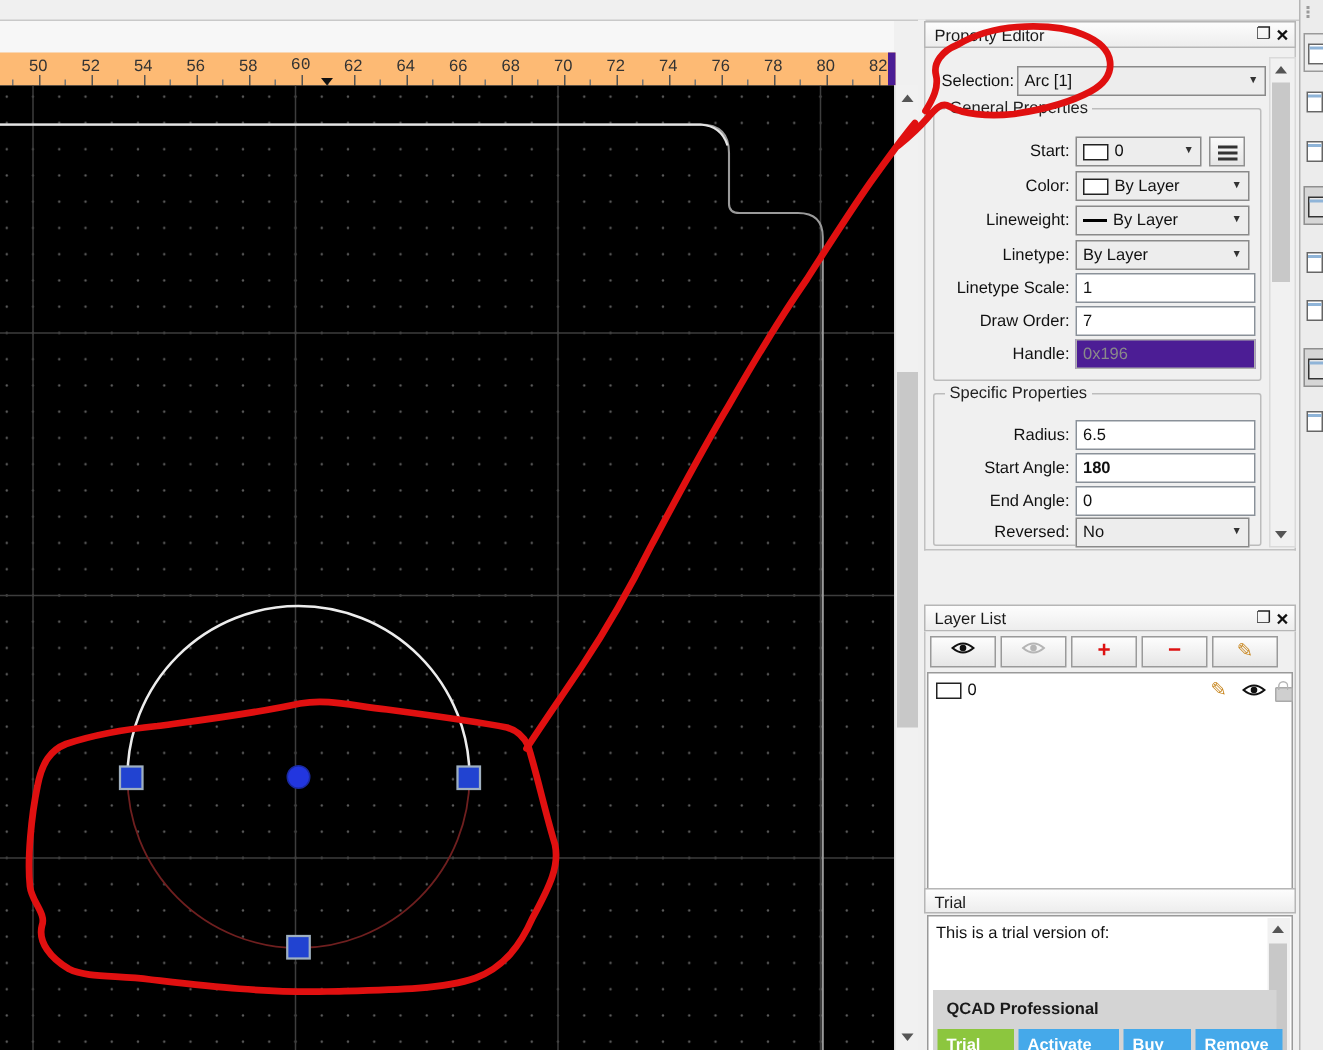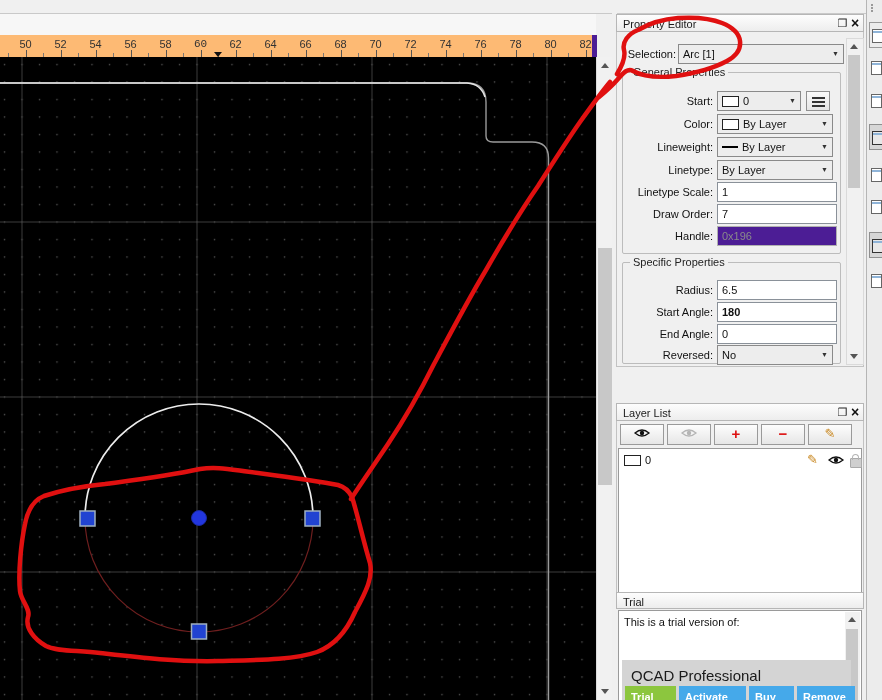--- a/index.html
+++ b/index.html
@@ -72,21 +72,21 @@
   .glyph-pencil{color:#c8861e;font-size:13px;}
   #layer-listarea{position:absolute;left:2px;right:2px;top:45px;bottom:2px;background:#fff;border:1px solid #9a9a9a;}
   .lock{display:inline-block;position:relative;width:10px;height:8px;background:#cfcfcf;border:1px solid #aaa;border-radius:1px;}
   .lock:before{content:"";position:absolute;left:1px;top:-5px;width:5px;height:5px;border:1.5px solid #b5b5b5;
       border-bottom:none;border-radius:4px 4px 0 0;}
 
   
   #trial-content{position:absolute;left:2px;right:2px;top:18px;bottom:0;background:#fff;border:1px solid #9a9a9a;border-bottom:none;}
   #trial-msg{position:absolute;left:5px;top:5px;font-size:11px;color:#111;}
   #trial-box{position:absolute;left:3px;top:49px;width:229px;height:56px;background:#d4d4d4;}
-  #trial-product{position:absolute;left:9px;top:7px;font-weight:normal;font-size:15px;color:#1a1a1a;}
+  #trial-product{position:absolute;left:9px;top:7px;font-weight:bold;font-size:11px;color:#1a1a1a;}
   .trial-btn{position:absolute;top:26px;height:23px;color:#fff;font-weight:bold;font-size:11px;
       text-align:left;line-height:23px;padding-left:6px;box-sizing:border-box;cursor:default;}
 
   
   #right-col{left:866px;top:0;width:16px;height:700px;background:#ececec;border-left:1px solid #b5b5b5;}
   .rc-dots{position:absolute;left:4px;top:3px;width:8px;height:8px;}
   .rc-dots i{display:block;width:2px;height:2px;background:#9a9a9a;margin:1px 0;}
   .rc-btn{position:absolute;left:2px;width:14px;height:26px;}
   .rc-btn.pressed{background:#d6d6d6;border:1px solid #8f8f8f;box-sizing:border-box;}
   .rc-ico{position:absolute;left:2px;top:6px;width:9px;height:12px;background:#fff;border:1px solid #666;}

